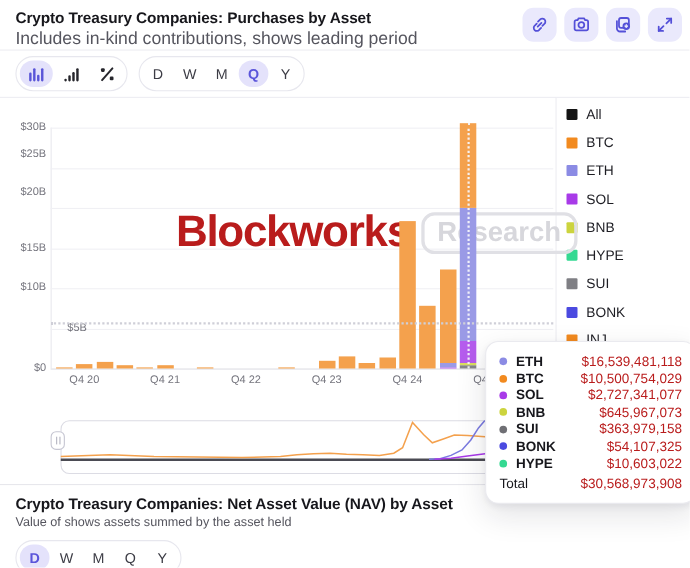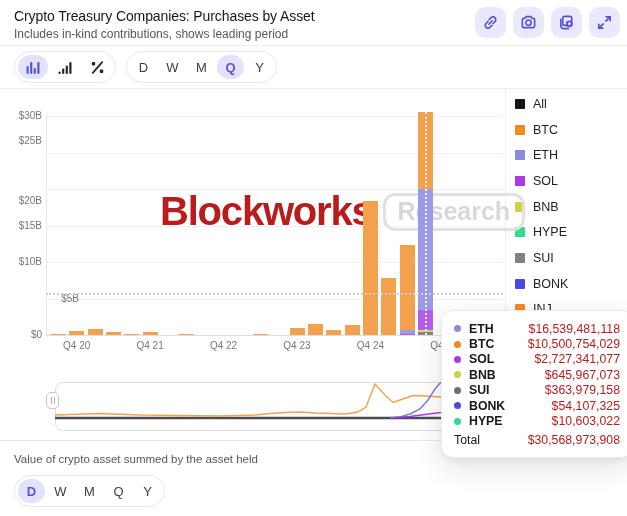--- a/index.html
+++ b/index.html
@@ -4,22 +4,22 @@
 <style>
   html,body{margin:0;padding:0}
   body{
     width:627px;height:516px;overflow:hidden;position:relative;
     background:#fff;color:#17171c;
     font-family:"Liberation Sans",sans-serif;
     -webkit-font-smoothing:antialiased;
   }
   
   .header{position:relative;height:46px;border-bottom:1px solid #ededf2;padding:8px 14px;box-sizing:border-box}
-  .h-title{font-size:14px;font-weight:400;letter-spacing:-.1px}
-  .h-sub{font-size:12px;color:#55555e;margin-top:3px}
+  .h-title{font-size:14px;font-weight:700;letter-spacing:-.1px}
+  .h-sub{font-size:16px;color:#55555e;margin-top:3px}
   .actions{position:absolute;top:7px;right:7px;display:flex;gap:7px}
   .abtn{width:31px;height:31px;border-radius:10px;background:#eae9fc;border:none;display:flex;align-items:center;justify-content:center;cursor:pointer;padding:0}
   .abtn svg{stroke:#5450d8;fill:none;stroke-width:1.7;stroke-linecap:round;stroke-linejoin:round}
   
   .toolbar{height:43px;border-bottom:1px solid #ededf2;display:flex;align-items:center;gap:10px;padding:0 14px;box-sizing:border-box}
   .pillgroup{display:inline-flex;align-items:center;border:1px solid #e7e7ee;border-radius:999px;padding:3px;gap:2px;background:#fff}
   .ct-item{width:30px;height:24px;border-radius:999px;display:flex;align-items:center;justify-content:center;cursor:pointer}
   .ct-item.sel{background:#e4e2fb}
   .p-item{min-width:23px;height:24px;border-radius:999px;display:flex;align-items:center;justify-content:center;font-size:13px;font-weight:500;color:#3c3c45;cursor:pointer;padding:0 2px}
   .p-item.sel{background:#e4e2fb;color:#5a54da;font-weight:700}
@@ -154,21 +154,21 @@
       <div class="axisline"></div>
     <div class="gridline zero" style="top: 246px;"></div>
         <div class="ylab" style="top: 240px;">$0</div>
         <div class="gridline" style="top: 209.5px;"></div>
         <div class="ylab" style="top: 203.5px; margin-left: 37px;">$5B</div>
         <div class="gridline" style="top: 173px;"></div>
         <div class="ylab" style="top: 167px;">$10B</div>
         <div class="gridline" style="top: 136.5px;"></div>
         <div class="ylab" style="top: 130.5px;">$15B</div>
         <div class="gridline" style="top: 100px;"></div>
-        <div class="ylab" style="top: 106px;">$20B</div>
+        <div class="ylab" style="top: 80px;">$20B</div>
         <div class="gridline" style="top: 63.5px;"></div>
         <div class="ylab" style="top: 46px;">$25B</div>
         <div class="gridline" style="top: 27px;"></div>
         <div class="ylab" style="top: 21px;">$30B</div>
         <div class="refline" style="top: 204.39px;"></div>
         <div class="xlab" style="left: 56.66px;">Q4 20</div>
         <div class="xlab" style="left: 130.1px;">Q4 21</div>
         <div class="xlab" style="left: 203.54px;">Q4 22</div>
         <div class="xlab" style="left: 276.98px;">Q4 23</div>
         <div class="xlab" style="left: 350.42px;">Q4 24</div>
@@ -290,21 +290,22 @@
       </div>
     </div>
   <div class="tt-total">
     <span class="tt-label">Total</span>
     <span class="tt-val">$30,568,973,908</span>
   </div>
 </div>
 
 <div class="divider"></div>
 <div class="section2">
-  <div class="s2-sub">Value of crypto asset summed by the asset held</div>
+  <div class="s2-title">Crypto Treasury Companies: Net Asset Value (NAV) by Asset</div>
+  <div class="s2-sub">Value of shows assets summed by the asset held</div>
   <div class="s2-pills">
     <div class="pillgroup" id="periods-2">
         <span class="p-item sel">D</span>
         <span class="p-item">W</span>
         <span class="p-item">M</span>
         <span class="p-item">Q</span>
         <span class="p-item">Y</span>
       </div>
   </div>
 </div>

